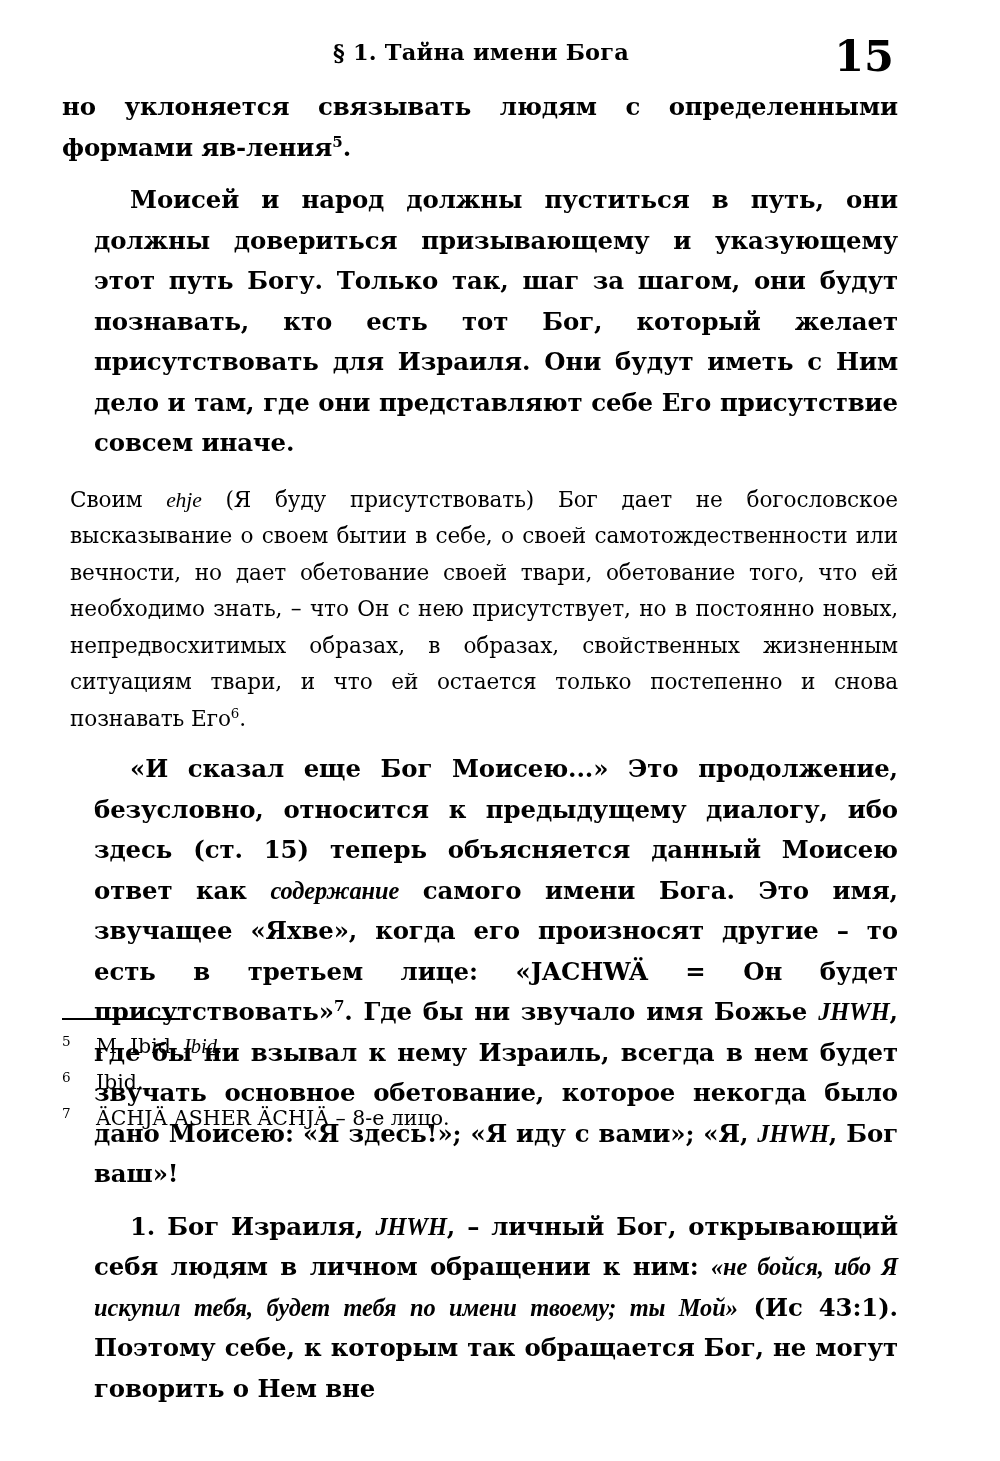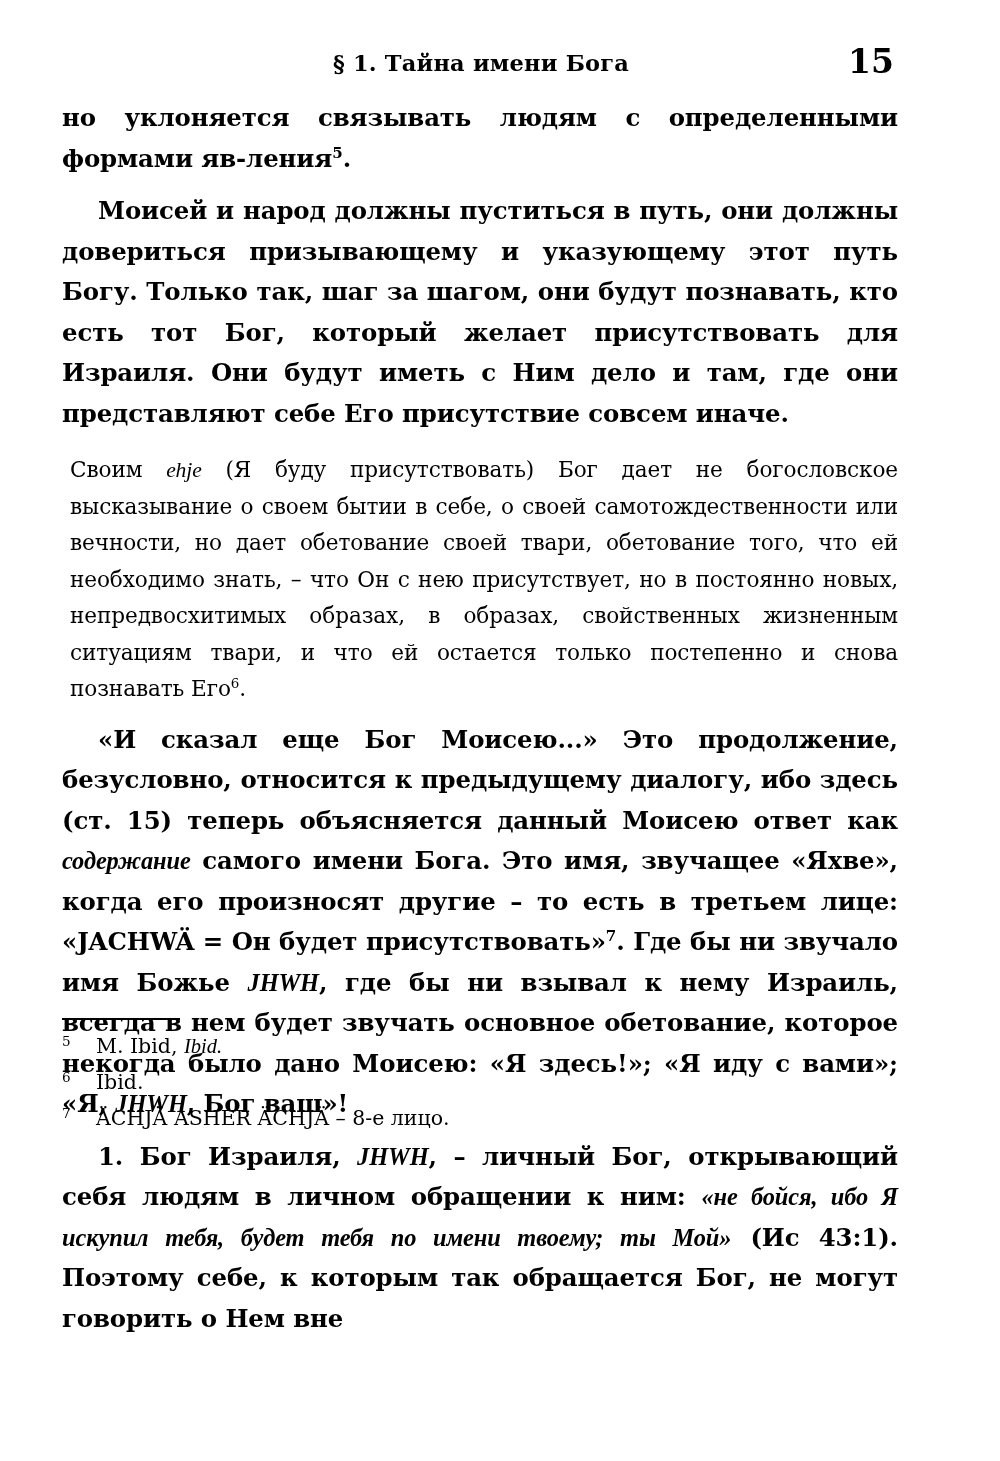--- a/index.html
+++ b/index.html
@@ -14,21 +14,21 @@
     color: #000000;
     position: relative;
     overflow: hidden;
   }
   .page {
     position: absolute;
     left: 0; top: 0;
     width: 1000px;
     height: 1203px;
     box-sizing: border-box;
-    padding: 46px 100px 30px 62px;
+    padding: 35px 100px 30px 62px;
   }
   
   .header {
     position: relative;
     height: 46px;
     margin-bottom: 6px;
   }
   .header-title {
     position: absolute;
     left: 0; right: 0;
@@ -36,21 +36,21 @@
     text-align: center;
     font-size: 22.5px;
     font-family: "DejaVu Serif", serif;
     font-weight: 700;
     letter-spacing: 0.2px;
   }
   .header-pageno {
     position: absolute;
     right: 6px;
     top: -4px;
-    font-size: 33px;
+    font-size: 43px;
     font-family: "DejaVu Serif", serif;
     font-weight: 700;
   }
   
   .body-col {
     width: 836px;
   }
   p.para {
     margin: 0 0 1px 0;
     font-family: "DejaVu Serif", serif;
@@ -60,20 +60,21 @@
     text-justify: inter-word;
     font-weight: 600;
     letter-spacing: -0.1px;
   }
   p.para.first {
     text-indent: 0;
   }
   p.para.indent {
     text-indent: 36px;
     margin-top: 12px;
+    margin-left: 32px;
   }
   p.quote {
     margin: 18px 0 10px 0;
     padding-left: 8px;
     font-family: "DejaVu Serif", serif;
     font-size: 21.6px;
     line-height: 36.5px;
     text-align: justify;
     font-weight: 500;
     letter-spacing: -0.1px;

